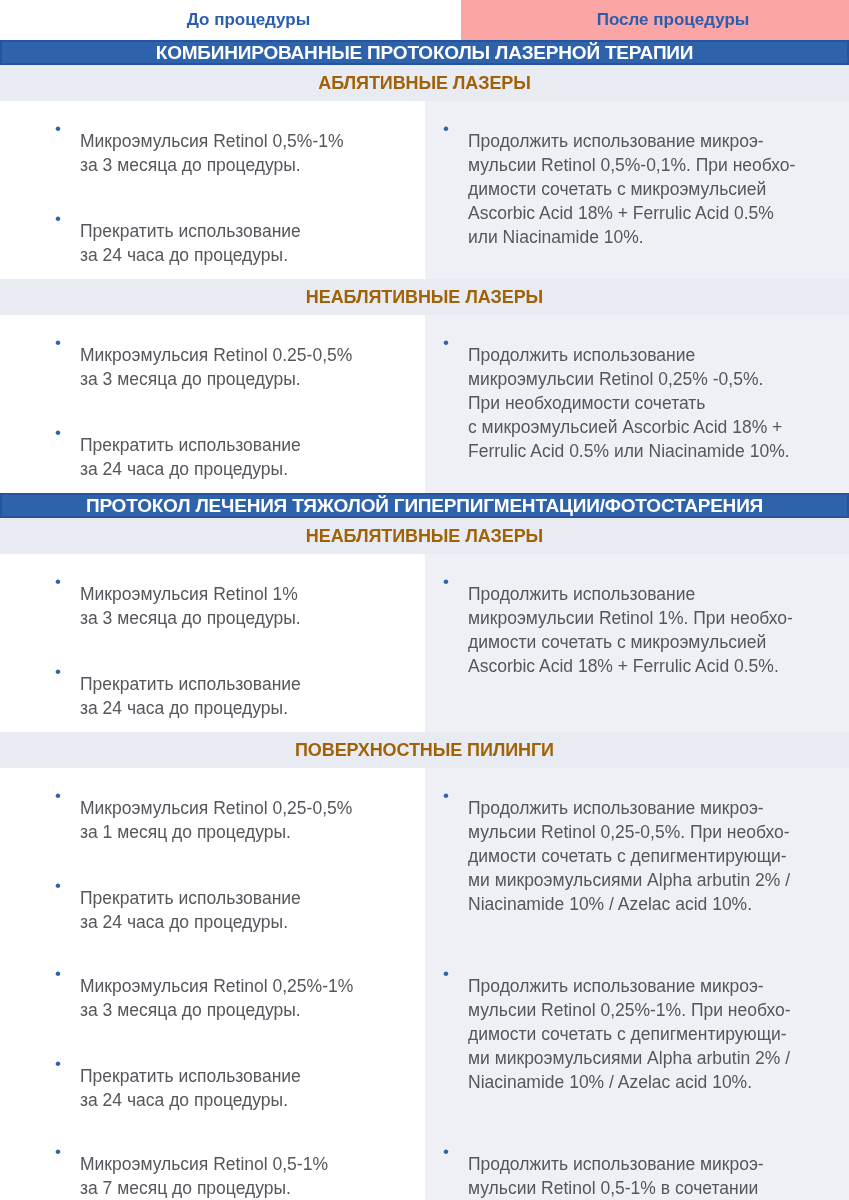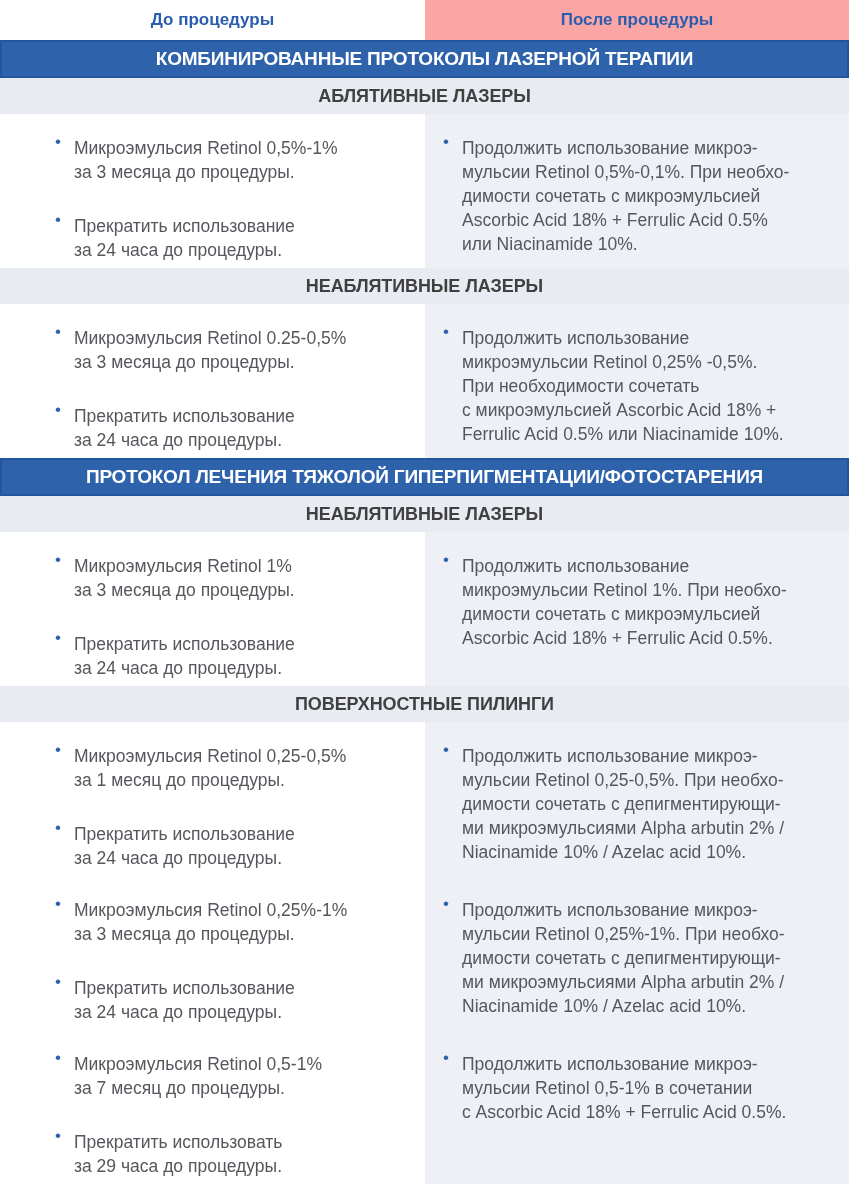--- a/index.html
+++ b/index.html
@@ -5,52 +5,52 @@
   html,body{margin:0;padding:0;background:#ffffff;}
   .page{
     position:relative;
     width:849px;height:1200px;
     margin:0 auto;
     background:#ffffff;
     font-family:"Liberation Sans","DejaVu Sans",sans-serif;
     overflow:hidden;
   }
   
-  .cols-header{display:grid;grid-template-columns:425px 424px;height:40px;}
+  .cols-header{display:grid;grid-template-columns:425px 424px;height:40px;padding-left:36px;}
   .col-h{display:flex;align-items:center;justify-content:center;
          font-weight:bold;font-size:17px;color:#2a5dad;}
   .col-h.left{background:#ffffff;}
   .col-h.right{background:#fca5a5;}
   
   .main-banner{
-    box-sizing:border-box;height:38px;
+    box-sizing:border-box;height:25px;
     background:#2e63ac;border:2px solid #24549e;
     display:flex;align-items:center;justify-content:center;
     color:#ffffff;font-weight:bold;font-size:19px;letter-spacing:-0.2px;
     text-transform:uppercase;white-space:nowrap;
   }
   
   .sub-banner{
     box-sizing:border-box;height:36px;background:#e8ebf2;
     display:flex;align-items:center;justify-content:center;
-    color:#404040;font-weight:bold;font-size:18px;letter-spacing:-0.1px;
+    color:#a16207;font-weight:bold;font-size:18px;letter-spacing:-0.1px;
     text-transform:uppercase;white-space:nowrap;
   }
   
   .body-row{display:grid;grid-template-columns:425px 424px;}
   .cell{box-sizing:border-box;padding-top:16px;font-size:17.5px;
         line-height:24px;color:#55575c;}
   .cell.before{background:#ffffff;padding-left:55px;padding-right:24px;}
   .cell.after{background:#eef0f5;padding-left:18px;padding-right:16px;}
   .bh-144{min-height:144px}.bh-140{min-height:140px}
   .bh-136{min-height:136px}.bh-134{min-height:134px}.bh-124{min-height:124px}
   .bullet{display:flex;margin:0 0 18px 0;}
   .bullet:last-child{margin-bottom:0;}
   .dot{color:#2e63ac;flex:0 0 13px;font-size:17px;line-height:24px;}
-  .btext{margin:6px;white-space:pre-line;}
+  .btext{margin:12px;white-space:pre-line;}
   .bottom-filler{height:12px;background:#ffffff;}
 </style>
 </head>
 <body>
 
 <div class="page">
 
   <div class="cols-header">
     <div class="col-h left">
       <span>До процедуры</span>

